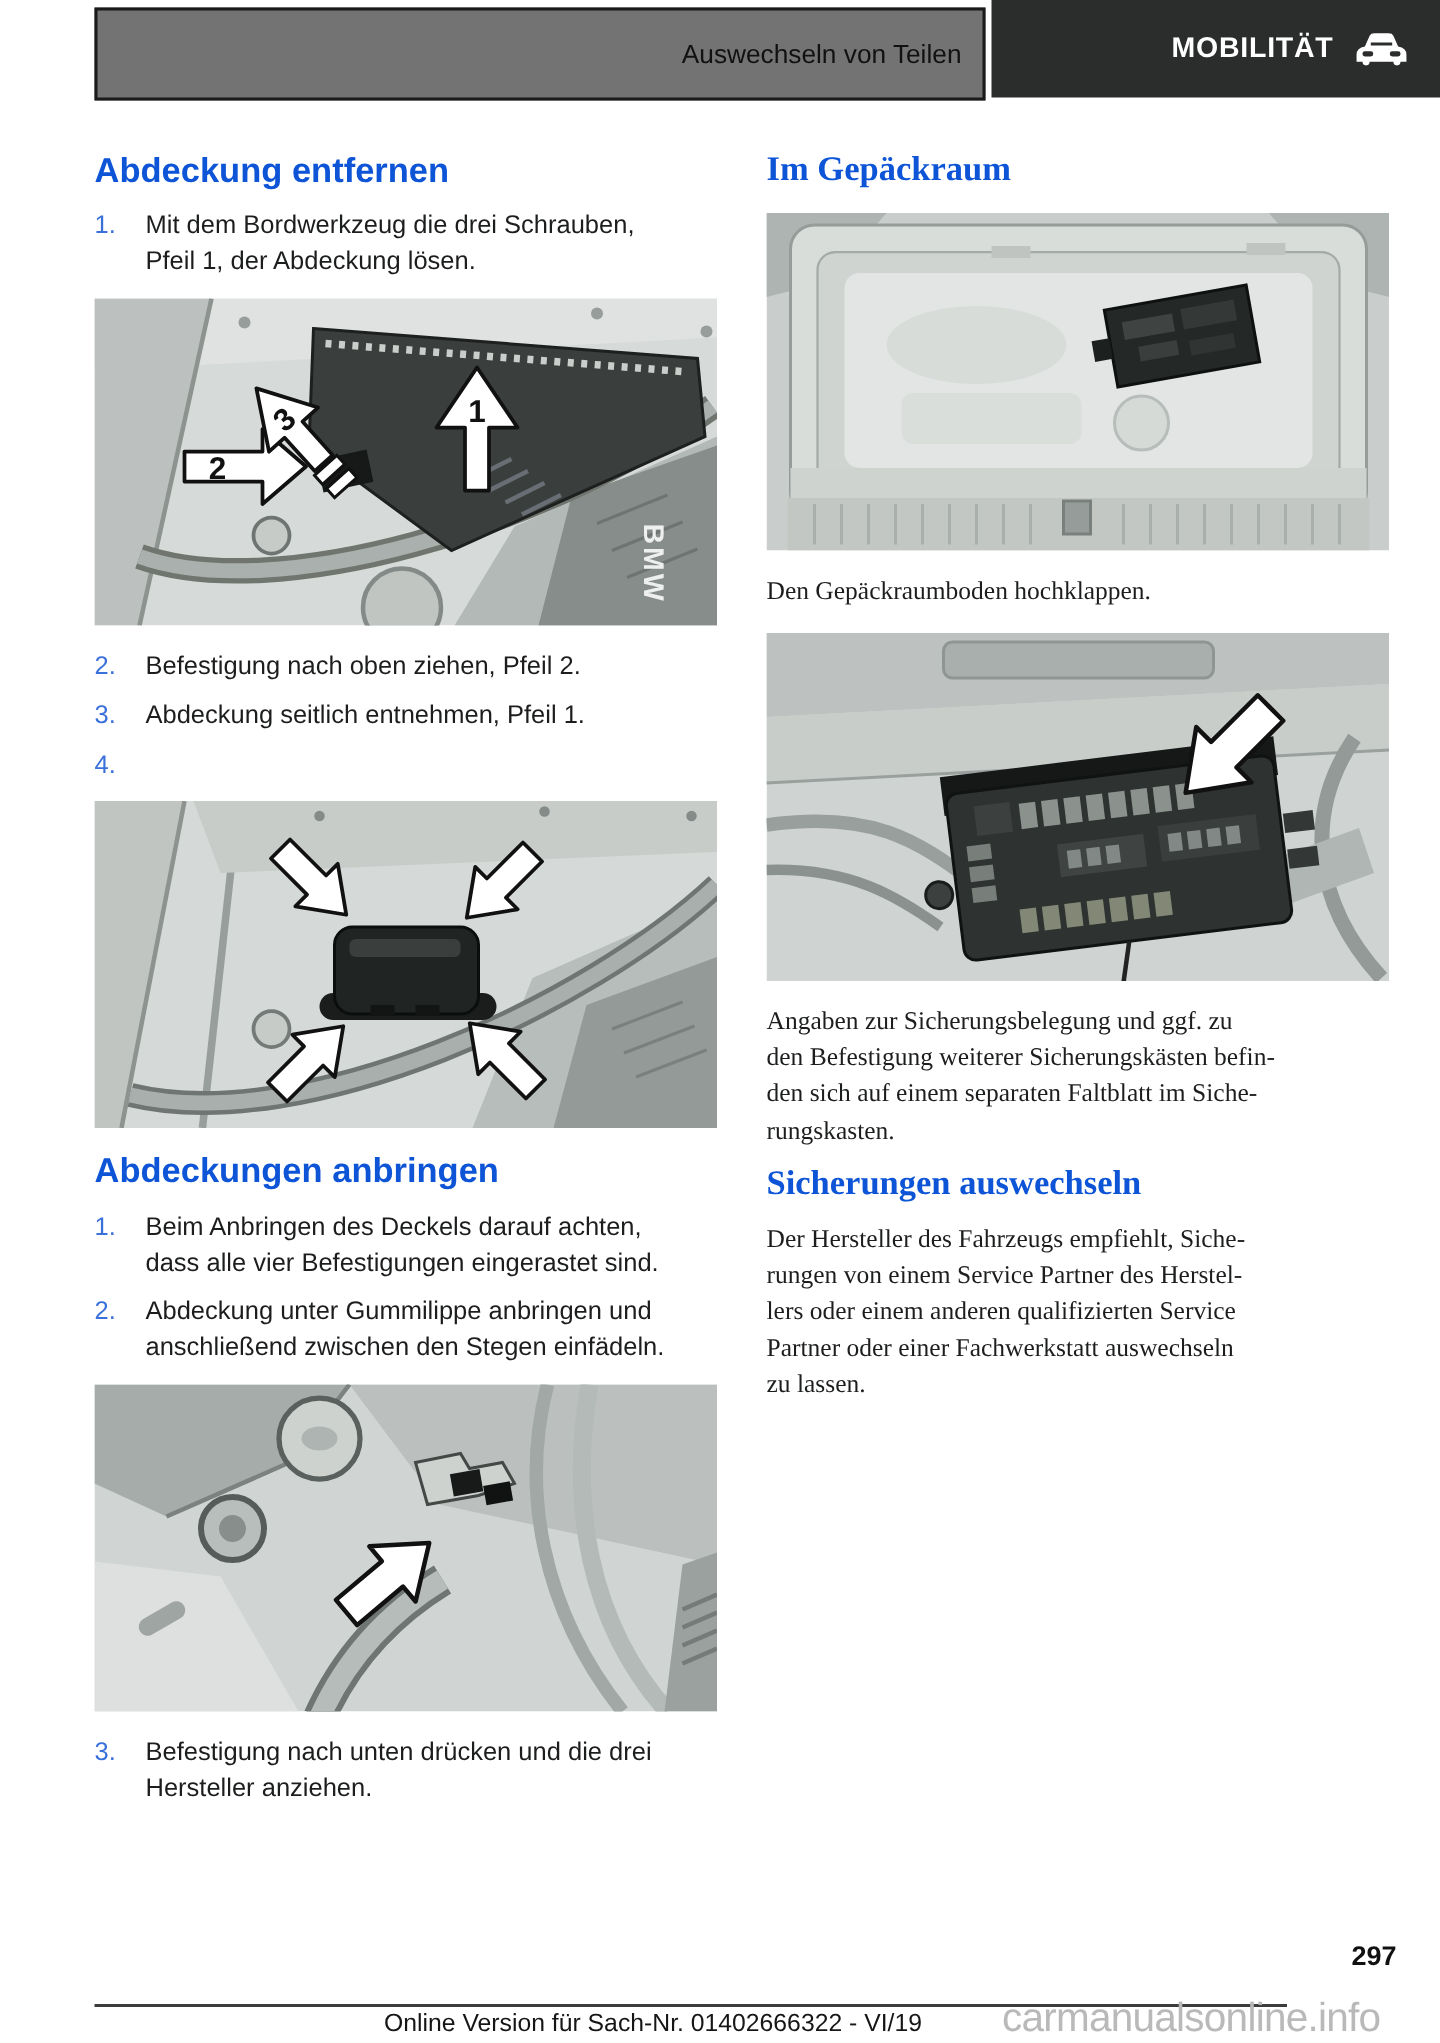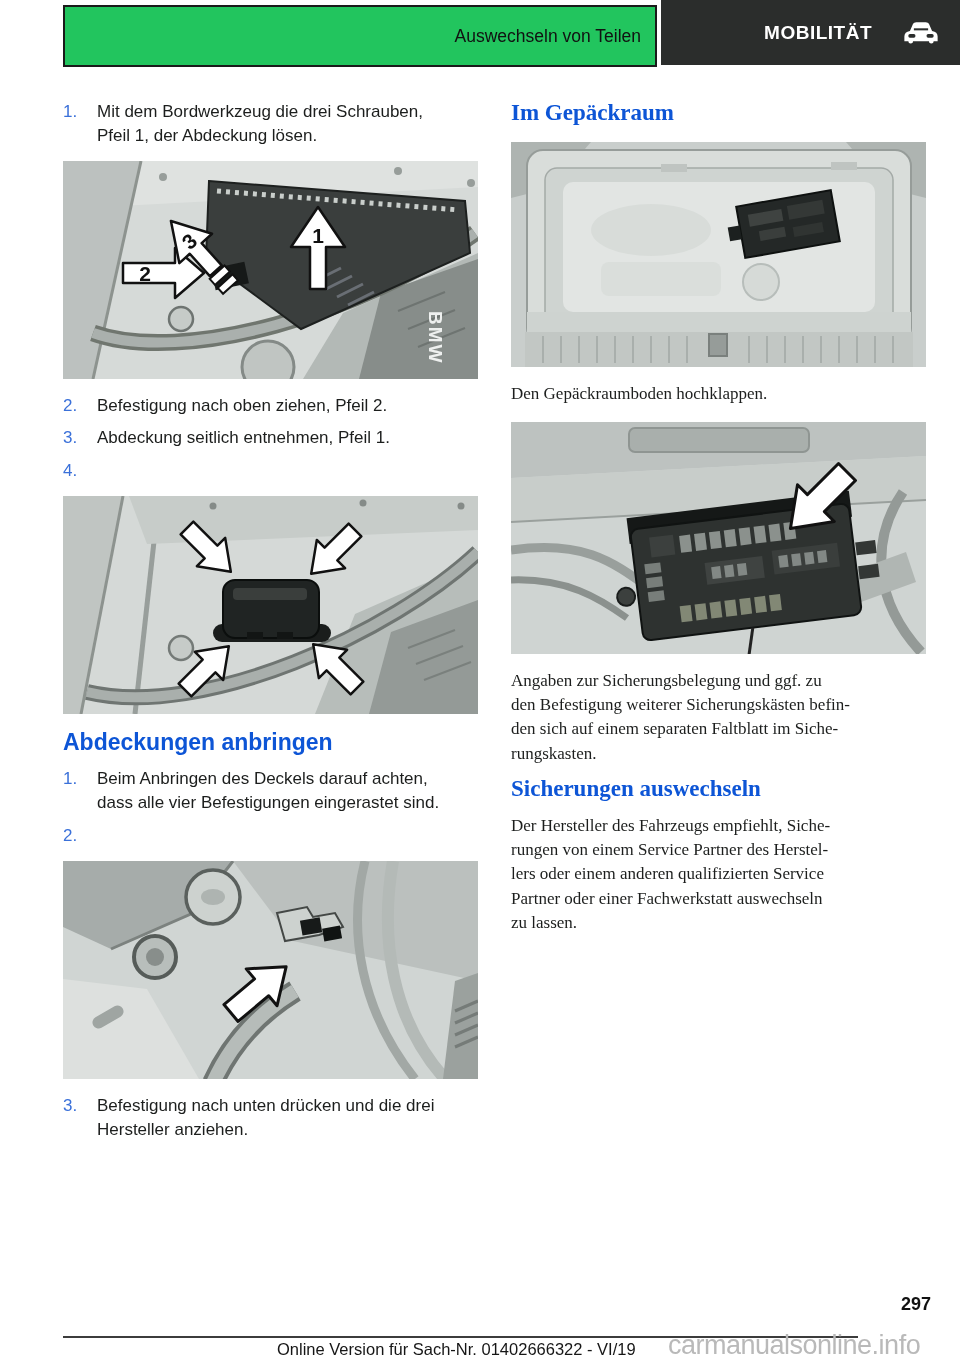--- a/index.html
+++ b/index.html
@@ -1,26 +1,26 @@
 <!DOCTYPE html>
 <html lang="de"><head>
 <meta charset="utf-8">
 <style>
   html,body{margin:0;padding:0;background:#ffffff;}
   body{width:960px;height:1362px;position:relative;overflow:hidden;
        font-family:"Liberation Sans", sans-serif;color:#1c1e1d;}
 
   
   .crumb-box{position:absolute;left:63px;top:5px;width:594px;height:62px;
-    box-sizing:border-box;border:2px solid #1a1a1a;background:#22c55e;
+    box-sizing:border-box;border:2px solid #1a1a1a;background:#737373;
     display:flex;align-items:center;justify-content:flex-end;
     padding-right:14px;font-size:17.5px;color:#111;}
   .tab{position:absolute;left:661px;top:0;width:299px;height:65px;
     background:#2b2d2c;color:#fff;display:flex;align-items:center;
-    justify-content:flex-end;gap:30px;padding-right:20px;box-sizing:border-box;
+    justify-content:flex-end;gap:13px;padding-right:20px;box-sizing:border-box;
     font-weight:bold;font-size:19px;letter-spacing:.5px;}
   .tab svg{display:block;}
 
   
   .col{position:absolute;top:100px;width:415px;}
   .col-left{left:63px;}
   .col-right{left:511px;font-family:Liberation Serif, serif;}
 
   h2.section{margin:0 0 12px 0;color:#0d55d6;font-size:23px;line-height:1.15;
     font-weight:bold;}
@@ -32,21 +32,21 @@
   .caption{font-size:17px;line-height:1.4;margin:12px 0 16px 0;}
   figure{margin:13px 0 15px 0;}
   figure svg{display:block;width:100%;height:auto;}
   .mt{margin-top:26px;}
 
   
   .foot-rule{position:absolute;left:63px;top:1336px;width:795px;height:2px;
     background:#3c3c3c;}
   .page-num{position:absolute;right:29px;top:1294px;font-size:18px;
     font-weight:bold;color:#111;}
-  .foot-text{position:absolute;left:277px;top:1340px;font-size:16.5px;color:#161616;}
+  .foot-text{position:absolute;left:256px;top:1340px;font-size:16.5px;color:#161616;}
   .watermark{position:absolute;left:668px;top:1330px;font-size:27px;
     color:#b9b9b9;letter-spacing:-.5px;}
 </style>
 </head>
 <body>
 
 <div class="crumb-box">
   <span>Auswechseln von Teilen</span>
 </div>
 <div class="tab">
@@ -55,20 +55,21 @@
     <svg width="38" height="25" viewBox="0 0 48 30">
       <path fill="#ffffff" d="M10,13 L14,4 Q15,2 18,2 H30 Q33,2 34,4 L38,13 Q45,14 45,20 V26 H40 Q40,29 37,29 Q34,29 34,26 H14 Q14,29 11,29 Q8,29 8,26 H3 V20 Q3,14 10,13 Z"></path>
       <path d="M15,11 L33,11" stroke="#2b2d2c" stroke-width="2.6"></path>
       <rect x="8" y="17" width="9" height="4.5" rx="2" fill="#2b2d2c"></rect>
       <rect x="31" y="17" width="9" height="4.5" rx="2" fill="#2b2d2c"></rect>
     </svg>
   </span>
 </div>
 
 <div class="col col-left">
+  <h2 class="section">Abdeckung entfernen</h2>
 
   <div class="steps">
     <div class="step">
       <span class="num">1.</span>
       <span class="txt">Mit dem Bordwerkzeug die drei Schrauben,
 Pfeil 1, der Abdeckung lösen.</span>
     </div>
   </div>
 
   <figure>
@@ -155,20 +156,22 @@
   <h2 class="section">Abdeckungen anbringen</h2>
 
   <div class="steps">
     <div class="step">
       <span class="num">1.</span>
       <span class="txt">Beim Anbringen des Deckels darauf achten,
 dass alle vier Befestigungen eingerastet sind.</span>
     </div>
     <div class="step">
       <span class="num">2.</span>
+      <span class="txt">Abdeckung unter Gummilippe anbringen und
+anschließend zwischen den Stegen einfädeln.</span>
     </div>
   </div>
 
   <figure>
     <svg viewBox="0 0 415 218">
       <rect width="415" height="218" fill="#d0d5d3"></rect>
       <polygon points="170,0 415,0 415,120 230,80" fill="#bbc0be"></polygon>
       <polygon points="0,0 170,0 130,52 48,88 0,66" fill="#a6acaa"></polygon>
       <path d="M170,0 L130,52 L48,88" stroke="#7c827f" stroke-width="3" fill="none"></path>
       <polygon points="0,118 84,128 136,218 0,218" fill="#dde0de"></polygon>

